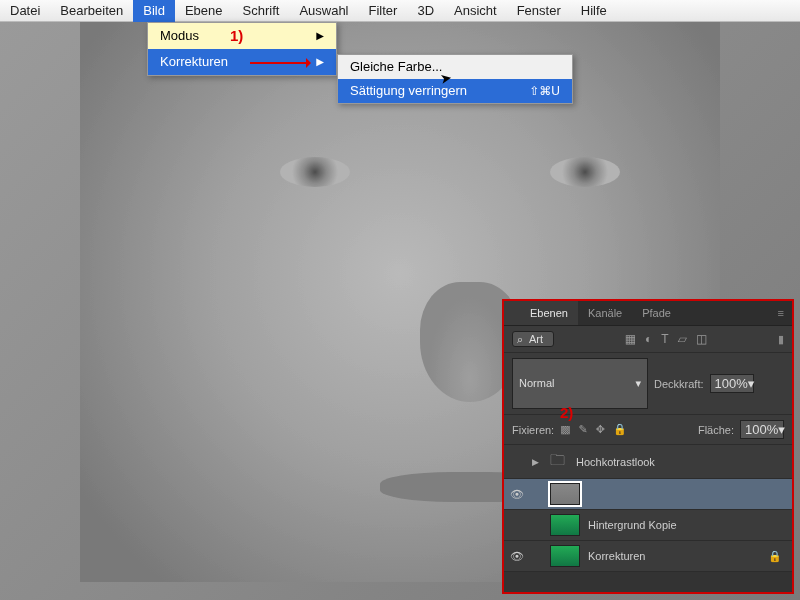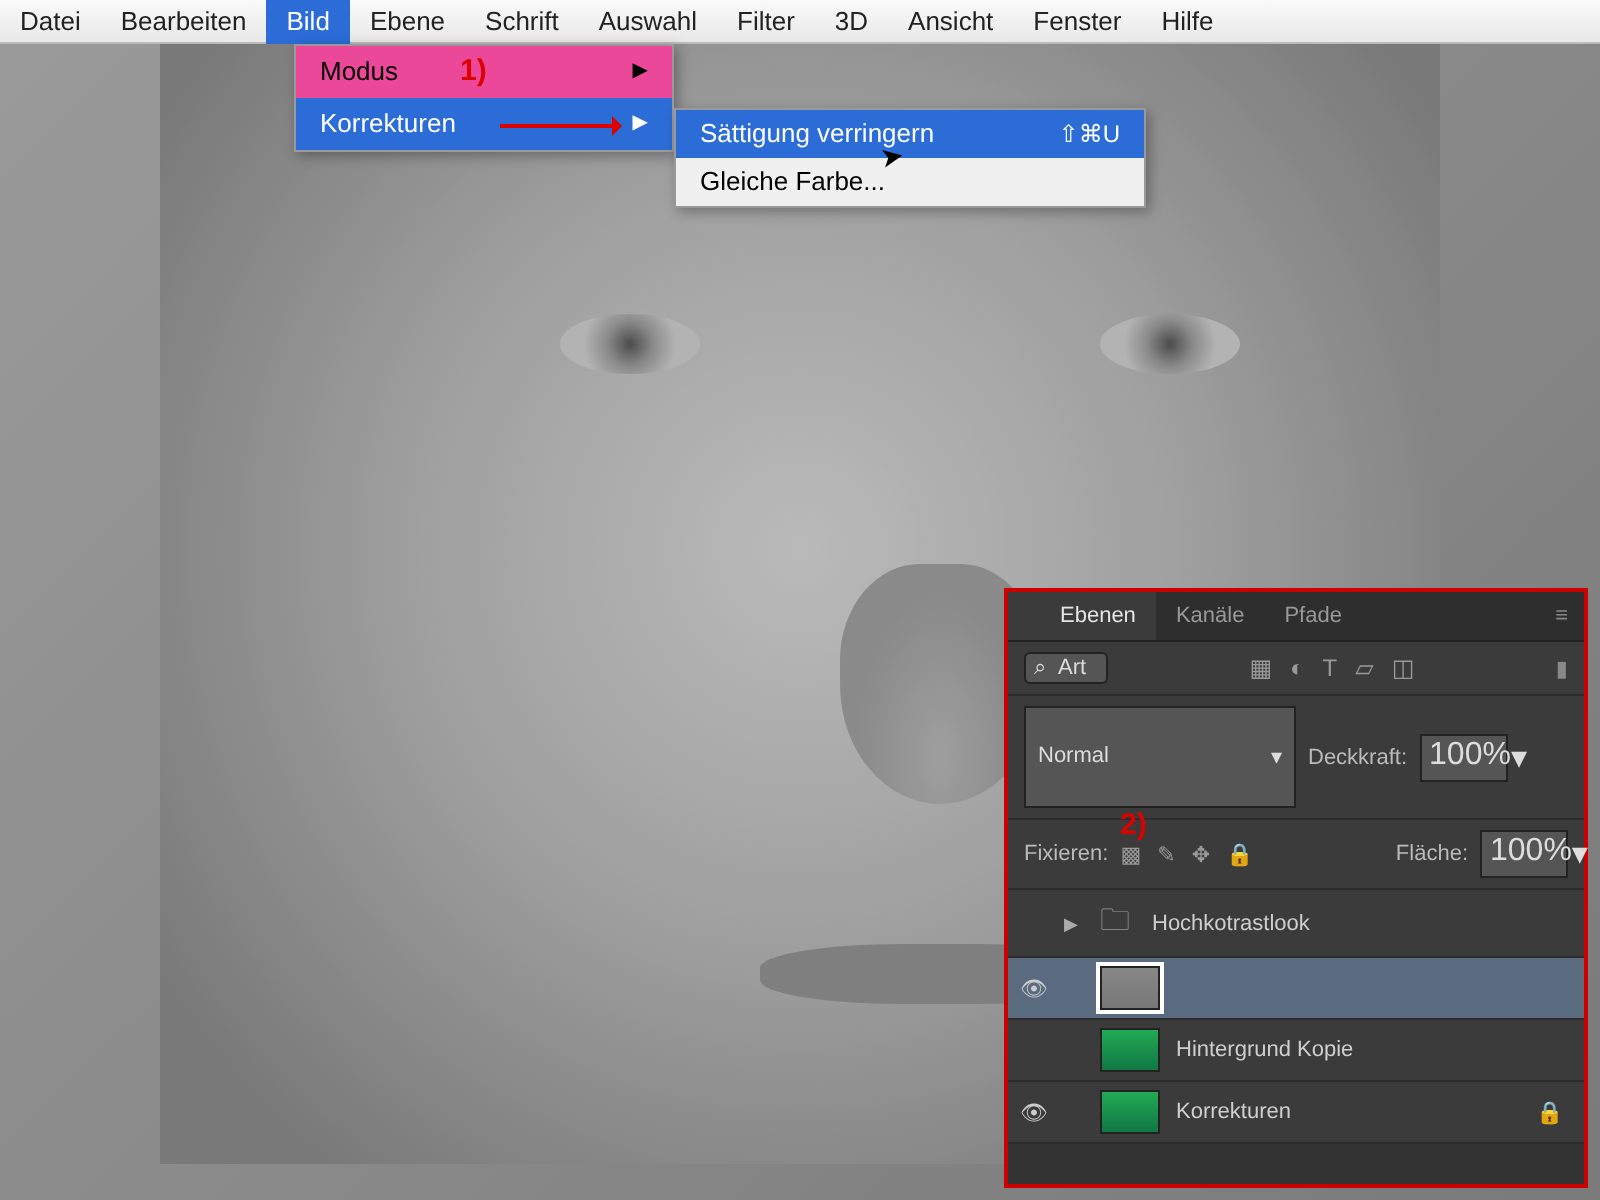--- a/index.html
+++ b/index.html
@@ -12,21 +12,21 @@
 
   
   .canvas { position: absolute; top: 22px; left: 0; right: 0; bottom: 0; background: linear-gradient(135deg,#9a9a9a,#7a7a7a); overflow: hidden; }
   .face { position:absolute; top:0; left:80px; width:640px; height:560px; background: radial-gradient(ellipse 60% 70% at 50% 45%, #b0b0b0 0%, #9a9a9a 50%, #7a7a7a 100%); filter: contrast(1.2); }
   .eye { position:absolute; width:70px; height:30px; background: radial-gradient(circle at 50% 50%, #555 0%, #888 30%, #aaa 60%); border-radius:50%; }
   .eye.l { top:135px; left:200px;} .eye.r { top:135px; left:470px;}
   .nose { position:absolute; top:260px; left:340px; width:100px; height:120px; background: radial-gradient(ellipse at 50% 80%, #999 0%, #888 60%); border-radius: 40% 40% 50% 50%;}
   .mouth { position:absolute; top:450px; left:300px; width:180px; height:30px; background:#7f7f7f; border-radius:40%; }
 
   
-  .menu1 { position:absolute; top:22px; left:147px; width:190px; background:#ec4899; border:1px solid #999; box-shadow:2px 2px 6px rgba(0,0,0,0.3); font-size:13px; z-index:20; }
+  .menu1 { position:absolute; top:22px; left:147px; width:190px; background:#fef9c3; border:1px solid #999; box-shadow:2px 2px 6px rgba(0,0,0,0.3); font-size:13px; z-index:20; }
   .menu1 .row { height:26px; line-height:26px; padding:0 12px; display:flex; justify-content:space-between; align-items:center; }
   .menu1 .row.hi { background:#2b6cd6; color:#fff; }
   .arrow-r { font-size:10px; }
 
   
   .menu2 { position:absolute; top:54px; left:337px; width:236px; background:#f0f0f0; border:1px solid #999; box-shadow:2px 2px 6px rgba(0,0,0,0.3); font-size:13px; z-index:20; }
   .menu2 .row { height:24px; line-height:24px; padding:0 12px; display:flex; justify-content:space-between; }
   .menu2 .row.hi { background:#2b6cd6; color:#fff; }
   .shortcut { font-size:12px; }
 
@@ -45,21 +45,21 @@
   .panel-tabs .tab { padding:6px 10px; color:#999; }
   .panel-tabs .tab.active { background:#3b3b3b; color:#e5e5e5;padding-left:26px; }
   .panel-tabs .grip { margin-left:auto; padding:6px 8px; color:#888;}
   .panel-row { display:flex; align-items:center; padding:5px 8px; gap:6px; border-bottom:1px solid #2c2c2c;}
   .panel-row.icons { justify-content:space-between; }
   .filter-sel { background:#555; border:1px solid #222; color:#ddd; font-size:11px; padding:1px 18px 1px 6px; border-radius:3px; position:relative; width:42px;}
   .filter-sel::before { content:"⌕"; position:absolute; left:4px;} 
   .filter-sel span{ margin-left:10px;}
   .icon-strip { display:flex; gap:9px; color:#999; font-size:12px;}
   .blend-sel { background:#555; border:1px solid #222; color:#ddd; font-size:11px; padding:18px 6px; width:136px; display:flex; justify-content:space-between;}
-  .pct-box { background:#555; border:1px solid #222; color:#ddd; font-size:16px; padding:1px 4px; width:44px; display:flex; justify-content:space-between;}
+  .pct-box { background:#555; border:1px solid #222; color:#ddd; font-size:13px; padding:1px 4px; width:44px; display:flex; justify-content:space-between;}
   .label { color:#bbb; font-size:11px;}
   .lock-strip { display:flex; gap:8px; color:#999; align-items:center;}
   .layers { }
   .layer { display:flex; align-items:center; padding:4px 6px; gap:8px; border-bottom:1px solid #2c2c2c; min-height:26px;}
   .layer.sel { background:#5a6b7f; color:#eee;}
   .eye-ic { width:14px; text-align:center; color:#ccc;}
   .tw { width:10px; color:#aaa; font-size:9px;}
   .thumb { width:30px; height:22px; background:#666; border:1px solid #222; }
   .thumb.sel { outline:2px solid #fff;}
   .thumb.folder { background:none; border:none; color:#999; font-size:15px; width:18px; height:auto;}
@@ -99,27 +99,27 @@
     <div class="row">
       <span>Modus</span>
       <span class="arrow-r">▶</span>
     </div>
     <div class="row hi">
       <span>Korrekturen</span>
       <span class="arrow-r">▶</span>
     </div>
   </div>
 <div class="menu2" id="menu2">
+    <div class="row">
+      <span>Gleiche Farbe...</span>
+      <span class="shortcut"></span>
+    </div>
     <div class="row hi">
       <span>Sättigung verringern</span>
       <span class="shortcut">⇧⌘U</span>
-    </div>
-    <div class="row">
-      <span>Gleiche Farbe...</span>
-      <span class="shortcut"></span>
     </div>
   </div>
 
 <div class="anno1">1)</div>
 <div class="anno-arrow"></div>
 <div class="cursor">➤</div>
 
 <div class="panel">
   <div class="panel-tabs" id="ptabs">
   <div class="tab active">Ebenen</div>

